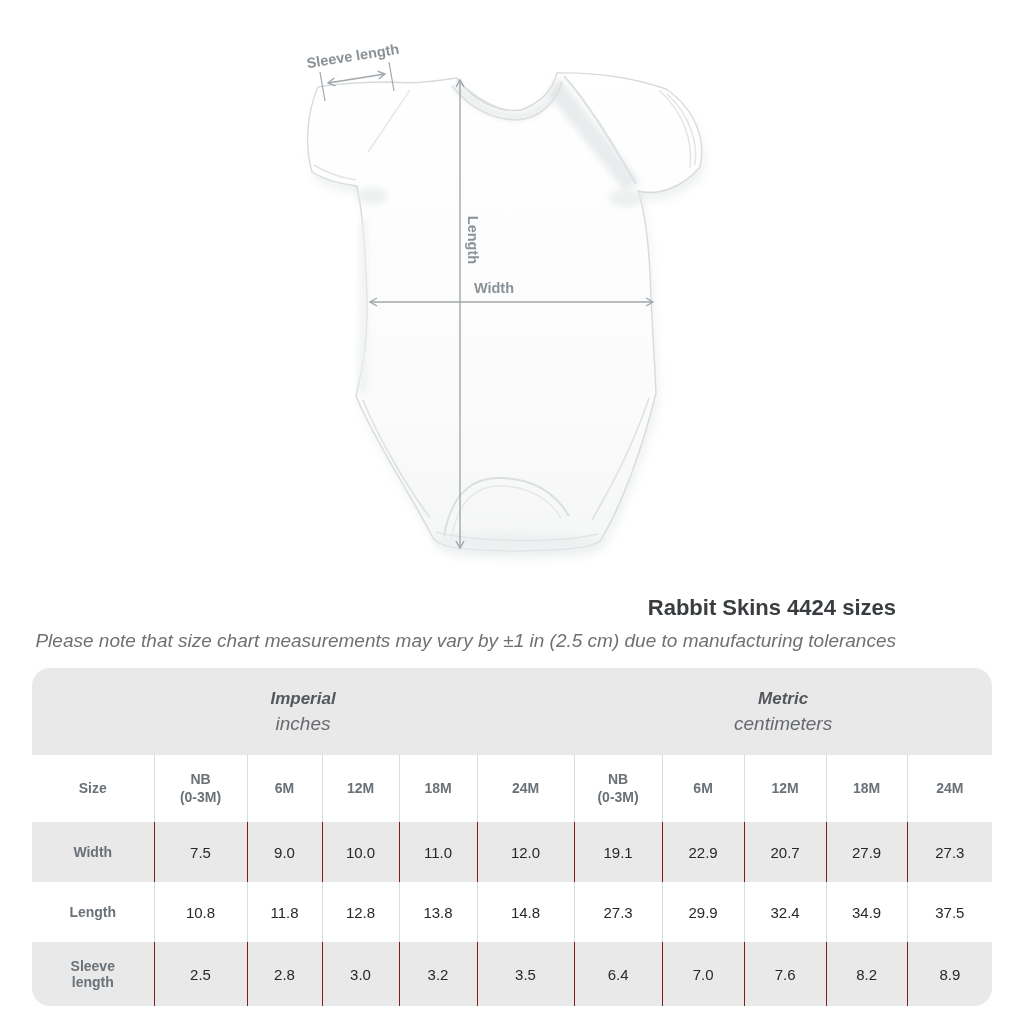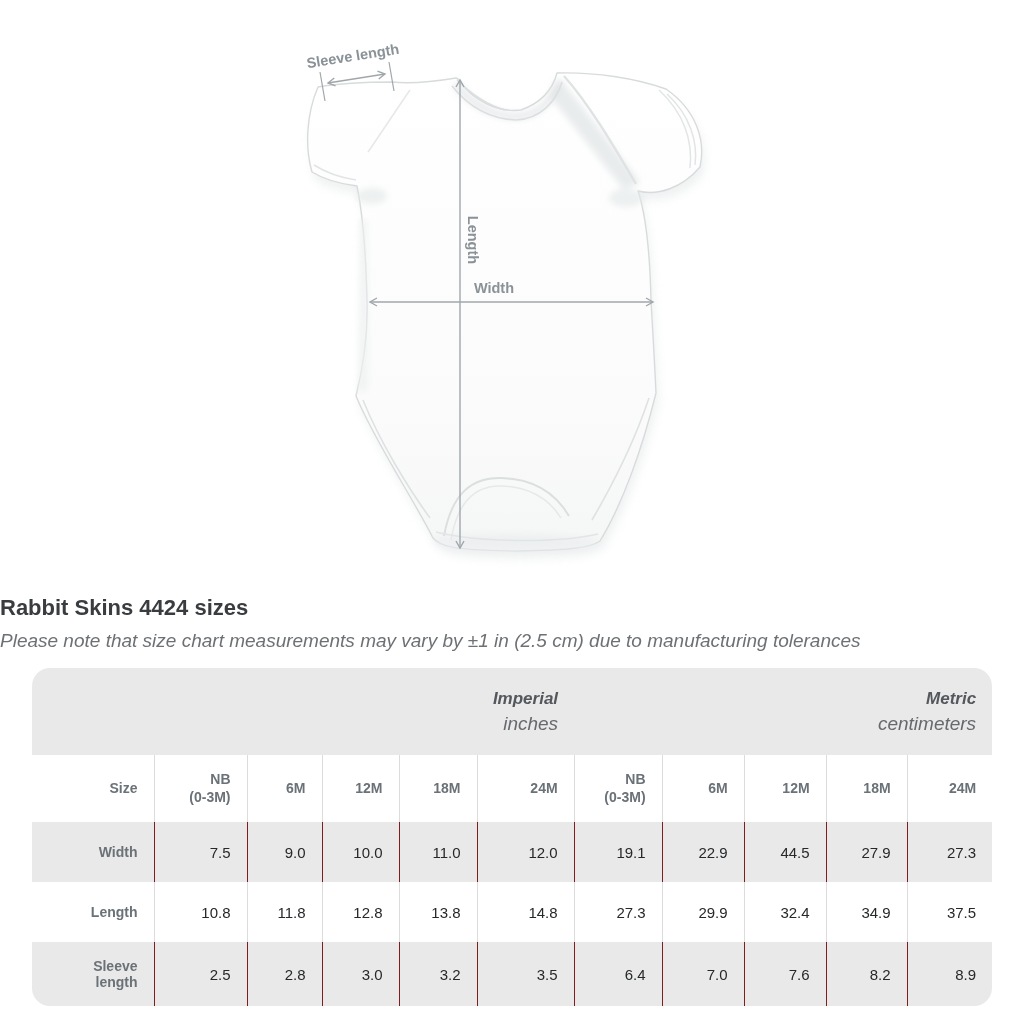--- a/index.html
+++ b/index.html
@@ -1,25 +1,25 @@
 <!DOCTYPE html>
 <html><head>
 <meta charset="utf-8">
 <style>
   html,body{margin:0;padding:0;background:#fff;}
   .page{position:relative;width:1024px;height:1024px;background:#ffffff;overflow:hidden;
         font-family:"Liberation Sans",sans-serif;}
   .diagram{position:absolute;left:0;top:0;width:1024px;height:580px;}
   .diagram text{font-family:"Liberation Sans",sans-serif;font-weight:bold;fill:#8a9297;font-size:14.5px;}
-  .title-block{position:absolute;left:0;top:596px;width:896px;text-align:left;}
+  .title-block{position:absolute;left:0;top:596px;width:896px;text-align:right;}
   .title-block h1{margin:0;font-size:22px;line-height:24px;font-weight:bold;color:#3a3d3f;}
   .title-block p{margin:13px 0 0 0;font-size:19px;line-height:16px;font-style:italic;color:#6e7174;}
   .table-wrap{position:absolute;left:32px;top:668px;width:960px;border-radius:18px;overflow:hidden;}
   table{border-collapse:collapse;table-layout:fixed;width:960px;}
-  th,td{padding:16px;text-align:right;vertical-align:middle;box-sizing:border-box;}
+  th,td{padding:16px;text-align:center;vertical-align:middle;box-sizing:border-box;}
   tr.band th{background:#e9e9e9;height:87px;}
   .g-label{font-size:17px;font-weight:bold;font-style:italic;color:#54585c;}
   .g-sub{font-size:19px;font-style:italic;color:#66696d;margin-top:4px;font-weight:normal;}
   tr.cols th{background:#ffffff;height:58px;font-size:14px;font-weight:bold;color:#6a7177;
              white-space:pre-line;line-height:1.25;}
   tbody tr{height:60px;}
   tbody th{font-size:14px;font-weight:bold;color:#6a7177;}
   tbody td{font-size:15px;font-weight:normal;color:#26282a;}
   tr.gray th,tr.gray td{background:#e9e9e9;}
   tr.white th,tr.white td{background:#ffffff;}
@@ -161,21 +161,21 @@
       <tbody>
         <tr class="gray">
           <th>Width</th>
           <td>7.5</td>
           <td>9.0</td>
           <td>10.0</td>
           <td>11.0</td>
           <td>12.0</td>
           <td>19.1</td>
           <td>22.9</td>
-          <td>44.5</td>
+          <td>20.7</td>
           <td>27.9</td>
           <td>27.3</td>
         </tr>
         <tr class="white">
           <th>Length</th>
           <td>10.8</td>
           <td>11.8</td>
           <td>12.8</td>
           <td>13.8</td>
           <td>14.8</td>

